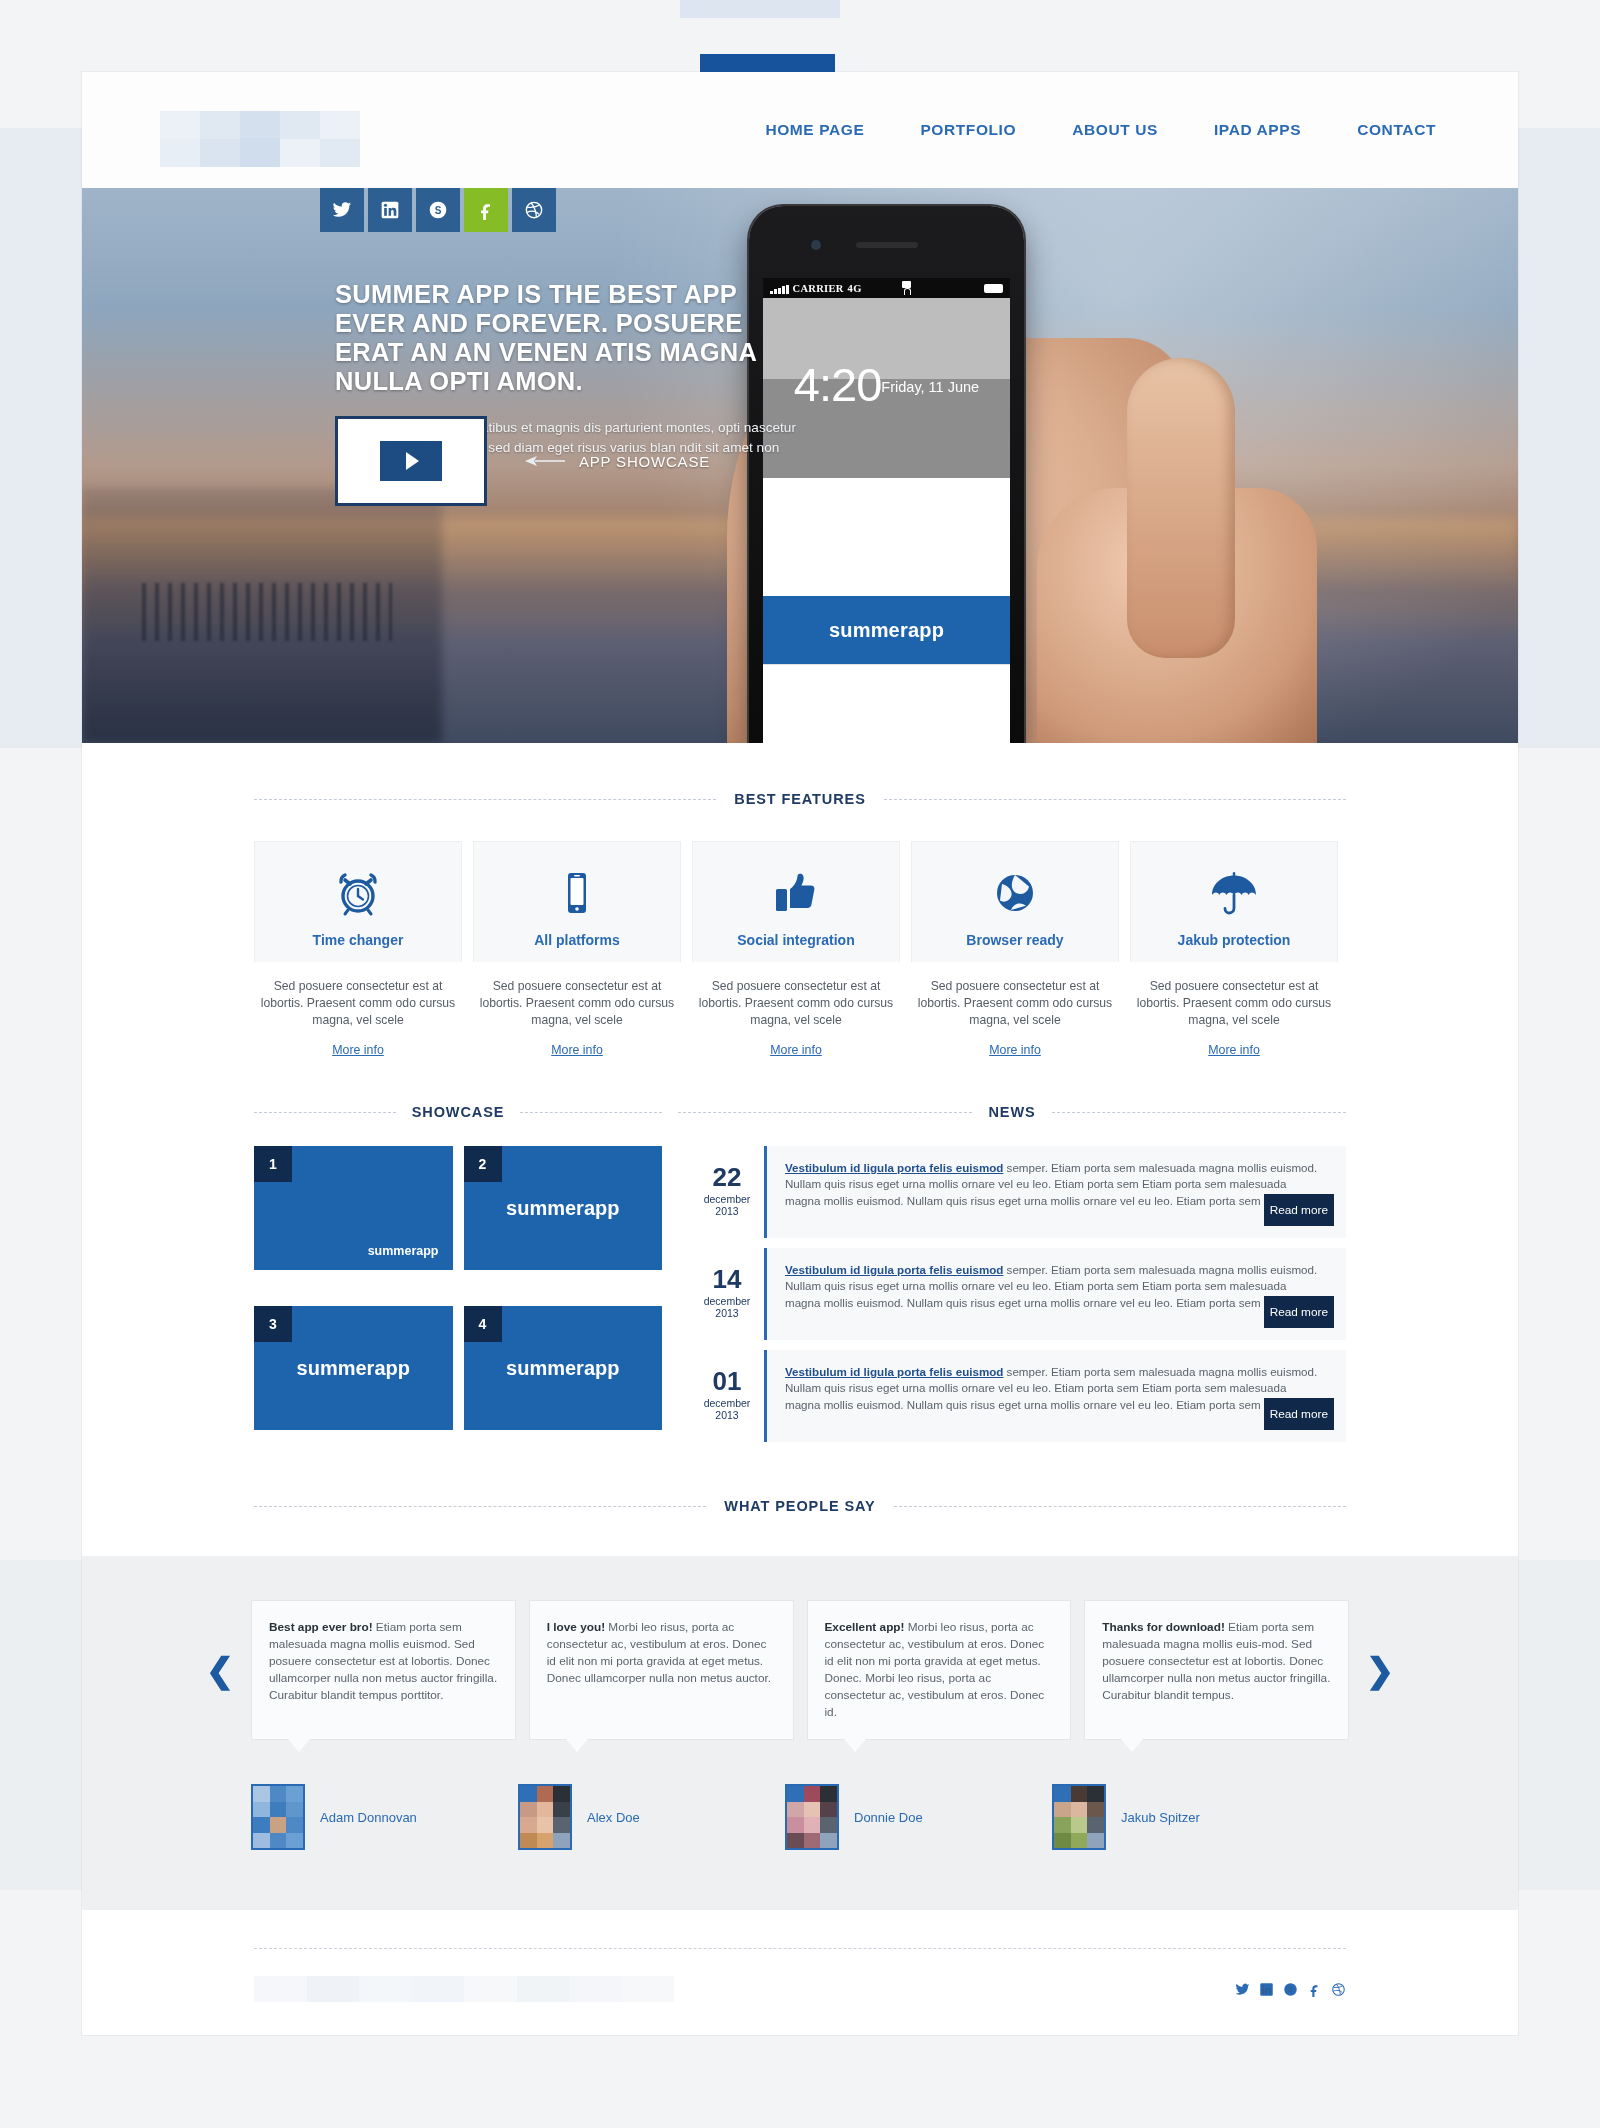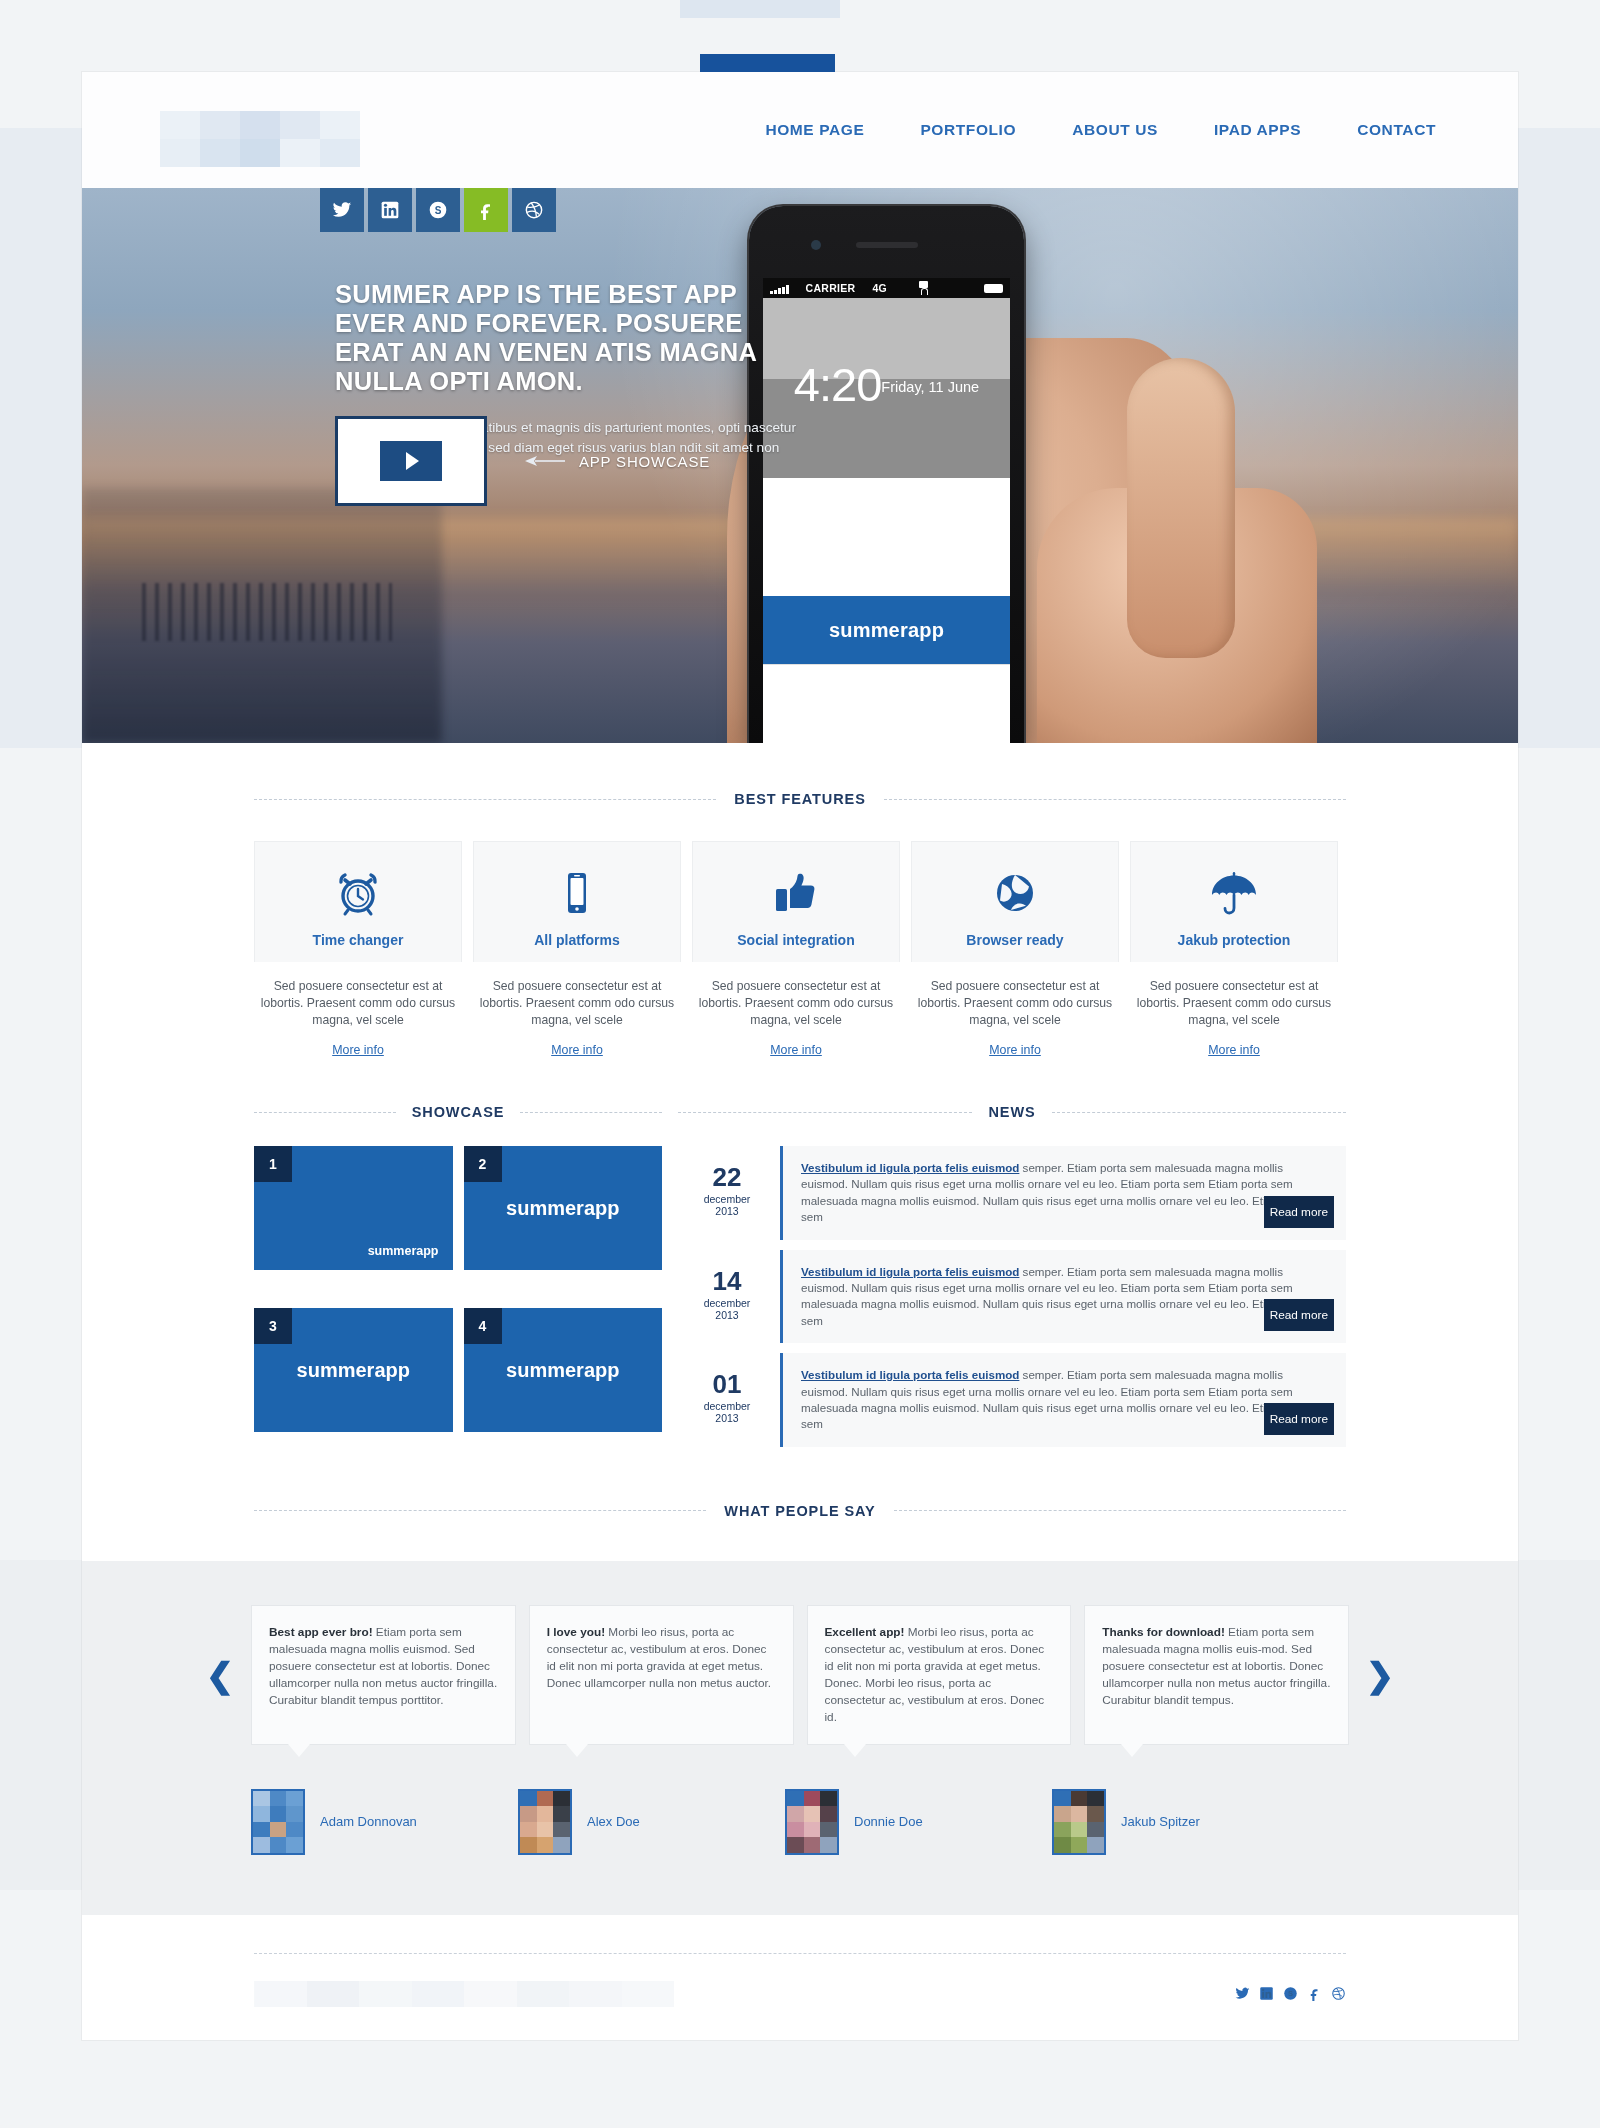--- a/index.html
+++ b/index.html
@@ -212,21 +212,21 @@
   .screen {
     position:absolute; left:14px; top:72px; right:14px; bottom:0;
     background:#fff;
     overflow:hidden;
   }
   .statusbar {
     height: 20px; background:#0c0c0c; color:#fff;
     display:flex; align-items:center; padding: 0 7px;
     font-size: 10.5px; font-weight:bold; letter-spacing:.3px;
   }
-  .sb-left { display:flex; align-items:flex-end; gap:17px; }
+  .sb-left { display:flex; align-items:flex-end; gap:4px;font-family:Liberation Serif, serif; }
   .bars { display:flex; align-items:flex-end; gap:1.5px; height:9px;}
   .bars i { width:2.5px; background:#fff; display:block; }
   .sb-mid { margin-left:auto; margin-right:auto; }
   .battery {
     margin-left:auto;
     width:19px;height:9px;background:#fff;border-radius:2px;
   }
   .lock-glyph { width:9px;height:11px; position:relative; }
   .lock-glyph:before {
     content:""; position:absolute; left:0; bottom:0; width:9px;height:7px;background:#fff;border-radius:1px;
@@ -307,21 +307,21 @@
   }
   .tile .num {
     position:absolute; left:0; top:0; width:38px;height:36px;
     background:#102b4e; color:#fff; font-size:14px; font-weight:bold;
     display:flex; align-items:center; justify-content:center;
   }
   .tile .label { color:#fff; font-size:20px; font-weight:bold; }
   .tile.t1 .label { font-size: 12.5px; position:absolute; right:14px; bottom:12px; }
 
   .news { flex:1; }
-  .news-item { display:flex; gap: 16px; margin-bottom: 10px; }
+  .news-item { display:flex; margin-bottom: 10px; }
   .news-date {
     width: 74px; text-align:center; padding-top: 18px;
     color:#1f3a63;
   }
   .news-day { font-size: 26px; font-weight: bold; line-height: 26px; }
   .news-month { font-size: 10.5px; margin-top: 3px; }
   .news-year { font-size: 10.5px; }
   .news-body {
     flex:1;
     background:#f7f8f9;

